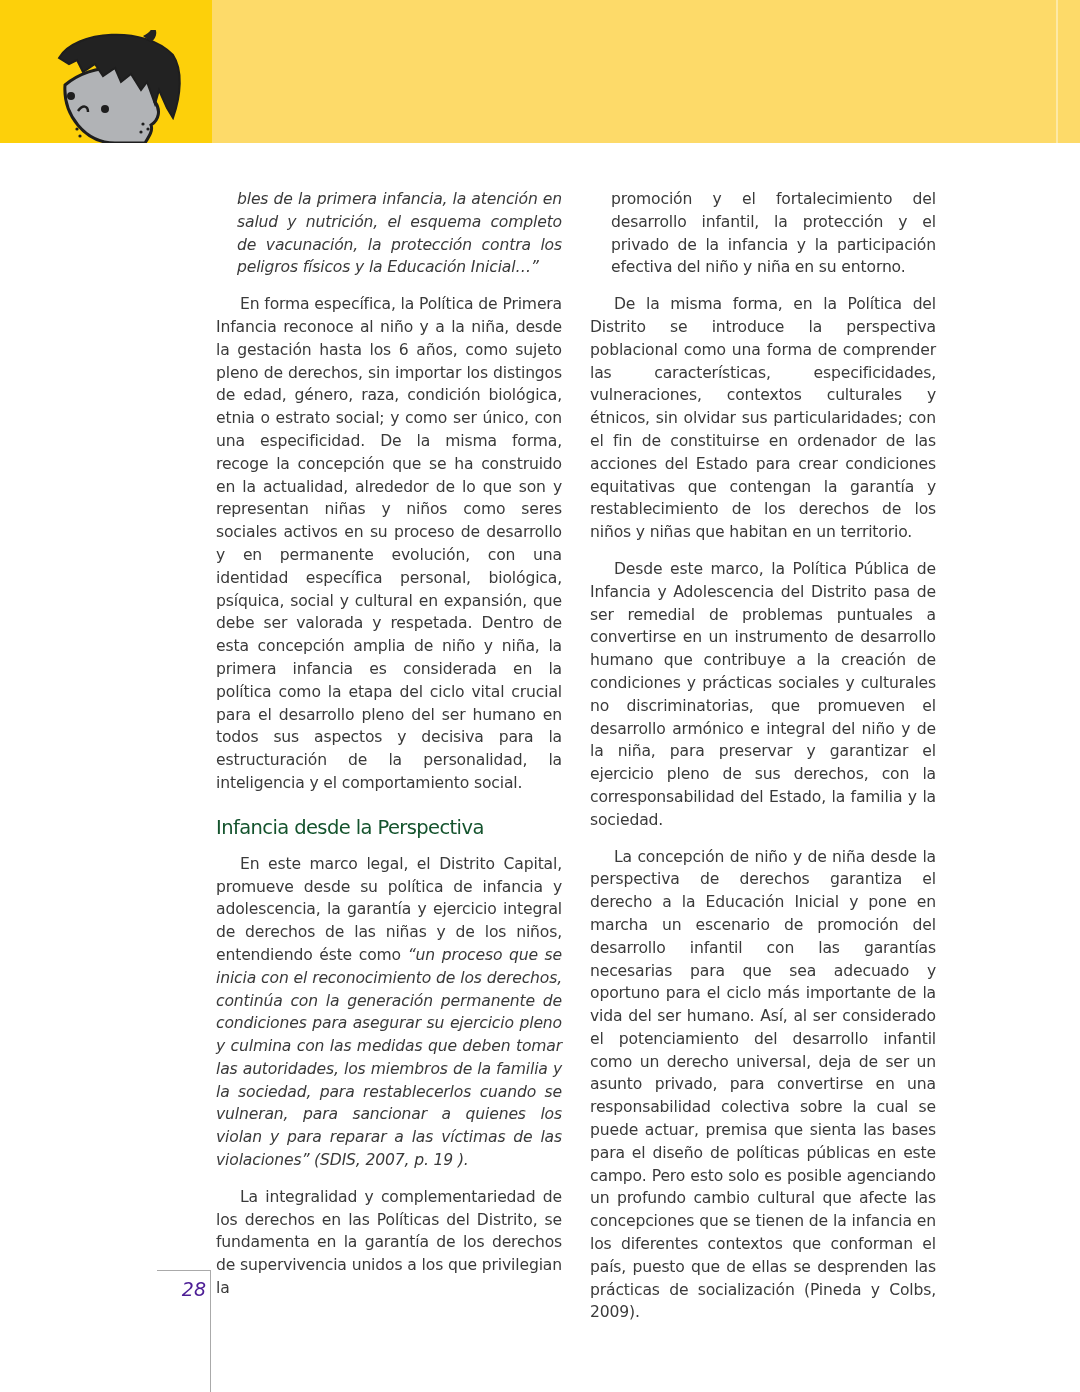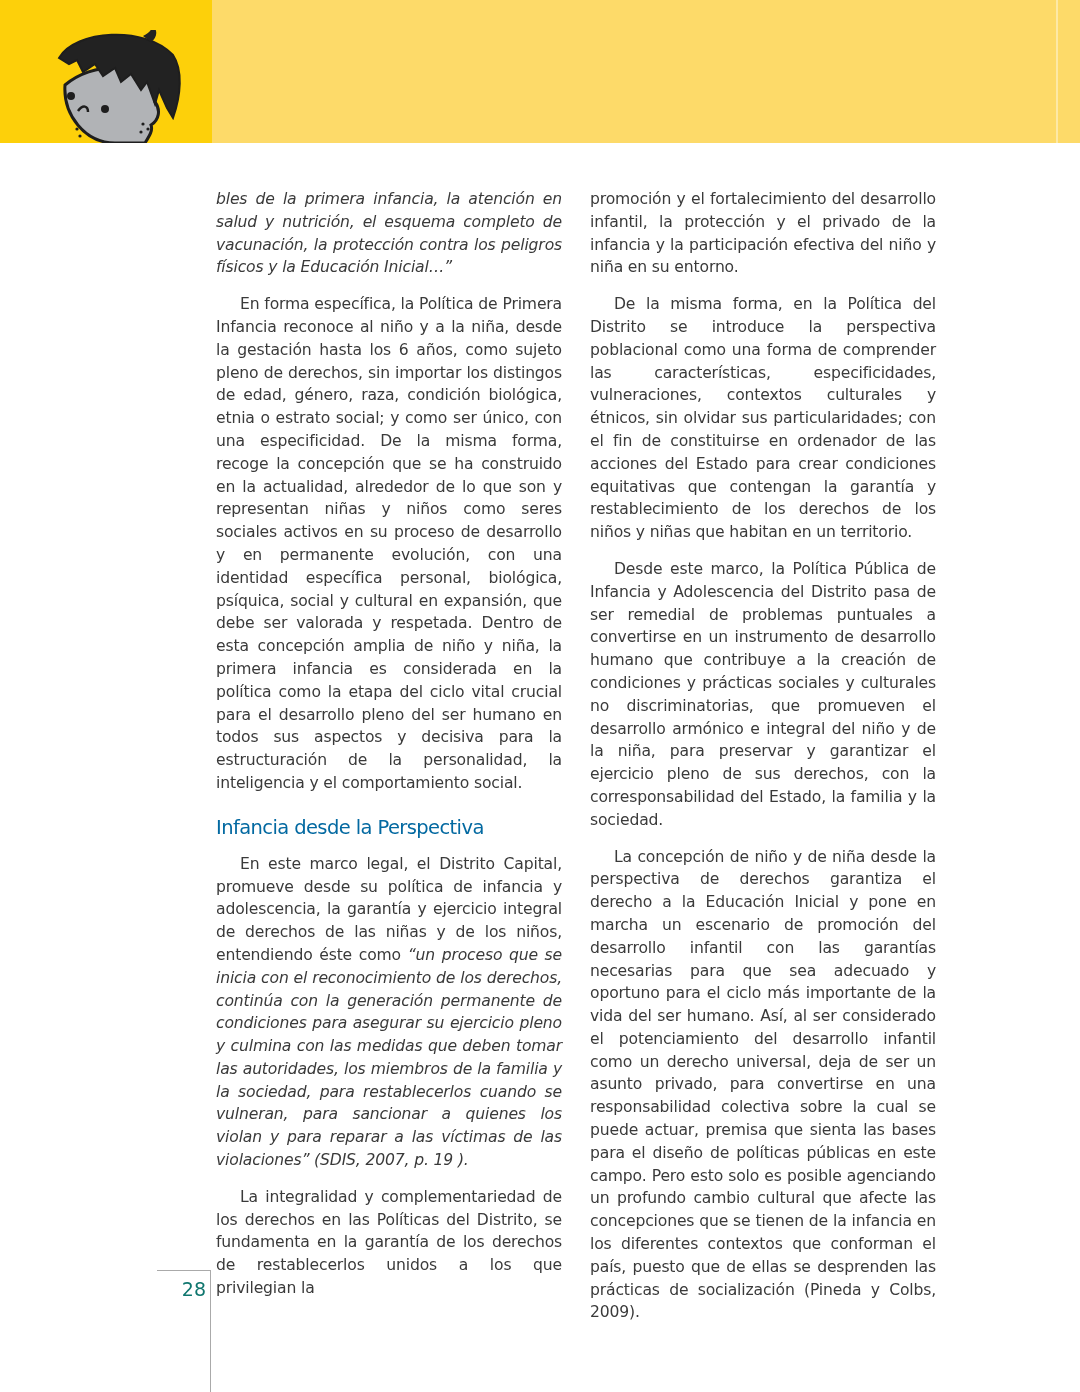--- a/index.html
+++ b/index.html
@@ -24,33 +24,33 @@
     .mascot { position: absolute; left: 55px; top: 30px; width: 130px; height: 113px; }
 
     .col {
       position: absolute; top: 188px; width: 346px;
       font-size: 15.6px; line-height: 22.8px; letter-spacing: -0.15px;
       text-align: justify; hyphens: manual;
     }
     .col-left { left: 216px; }
     .col-right { left: 590px; }
     .col p { margin: 0 0 14px 0; text-indent: 24px; }
-    .col p.noindent { text-indent: 0; }
+    .col p.noindent { text-indent: 0; margin-left: 21px; }
     .col .it { font-style: italic; }
 
     .section-heading {
       margin: 22px 0 14px 0;
       font-family: "DejaVu Sans", sans-serif;
       font-size: 19.5px; line-height: 22px; letter-spacing: -0.6px;
-      font-weight: normal; color: #0369a1;
+      font-weight: normal; color: #14532d;
     }
 
     .page-number {
       position: absolute; left: 150px; top: 1278px; width: 56px; text-align: right;
-      font-size: 19px; color: #0f766e;
+      font-style: italic; font-size: 19px; color: #4c1d95;
     }
     .page-rule-h {
       position: absolute; left: 157px; top: 1270px; width: 54px; height: 1px; background: #aaa;
     }
     .page-rule-v {
       position: absolute; left: 210px; top: 1270px; width: 1px; height: 122px; background: #aaa;
     }
   </style>
 </head>
 <body>
@@ -79,21 +79,21 @@
   <div class="header-rule"></div>
 </div>
 
 <div class="col col-left">
   <p class="noindent it">bles de la primera infancia, la atención en salud y nutrición, el esquema completo de vacunación, la protección contra los peligros físicos y la Educación Inicial…”</p>
   <p>En forma específica, la Política de Primera Infancia reconoce al niño y a la niña, desde la gestación hasta los 6 años, como sujeto pleno de derechos, sin importar los distingos de edad, género, raza, condición biológica, etnia o estrato social; y como ser único, con una especificidad. De la misma forma, recoge la concepción que se ha construido en la actualidad, alrededor de lo que son y representan niñas y niños como seres sociales activos en su proceso de desarrollo y en permanente evolución, con una identidad específica personal, biológica, psíquica, social y cultural en expansión, que debe ser valorada y respetada. Dentro de esta concepción amplia de niño y niña, la primera infancia es considerada en la política como la etapa del ciclo vital crucial para el desarrollo pleno del ser humano en todos sus aspectos y decisiva para la estructuración de la personalidad, la inteligencia y el comportamiento social.</p>
   <h2 class="section-heading">
     <span>Infancia desde la Perspectiva</span><br>
   </h2>
   <p><span>En este marco legal, el Distrito Capital, promueve desde su política de infancia y adolescencia, la garantía y ejercicio integral de derechos de las niñas y de los niños, entendiendo éste como </span><span class="it">“un proceso que se inicia con el reconocimiento de los derechos, continúa con la generación permanente de condiciones para asegurar su ejercicio pleno y culmina con las medidas que deben tomar las autoridades, los miembros de la familia y la sociedad, para restablecerlos cuando se vulneran, para sancionar a quienes los violan y para reparar a las víctimas de las violaciones” (SDIS, 2007, p. 19 ).</span></p>
-  <p>La integralidad y complementariedad de los derechos en las Políticas del Distrito, se fundamenta en la garantía de los derechos de restablecerlos unidos a los que privilegian la</p>
+  <p>La integralidad y complementariedad de los derechos en las Políticas del Distrito, se fundamenta en la garantía de los derechos de supervivencia unidos a los que privilegian la</p>
 </div>
 
 <div class="col col-right">
   <p class="noindent">promoción y el fortalecimiento del desarrollo infantil, la protección y el privado de la infancia y la participación efectiva del niño y niña en su entorno.</p>
   <p>De la misma forma, en la Política del Distrito se introduce la perspectiva poblacional como una forma de comprender las características, especificidades, vulneraciones, contextos culturales y étnicos, sin olvidar sus particularidades; con el fin de constituirse en ordenador de las acciones del Estado para crear condiciones equitativas que contengan la garantía y restablecimiento de los derechos de los niños y niñas que habitan en un territorio.</p>
   <p>Desde este marco, la Política Pública de Infancia y Adolescencia del Distrito pasa de ser remedial de problemas puntuales a convertirse en un instrumento de desarrollo humano que contribuye a la creación de condiciones y prácticas sociales y culturales no discriminatorias, que promueven el desarrollo armónico e integral del niño y de la niña, para preservar y garantizar el ejercicio pleno de sus derechos, con la corresponsabilidad del Estado, la familia y la sociedad.</p>
   <p>La concepción de niño y de niña desde la perspectiva de derechos garantiza el derecho a la Educación Inicial y pone en marcha un escenario de promoción del desarrollo infantil con las garantías necesarias para que sea adecuado y oportuno para el ciclo más importante de la vida del ser humano. Así, al ser considerado el potenciamiento del desarrollo infantil como un derecho universal, deja de ser un asunto privado, para convertirse en una responsabilidad colectiva sobre la cual se puede actuar, premisa que sienta las bases para el diseño de políticas públicas en este campo. Pero esto solo es posible agenciando un profundo cambio cultural que afecte las concepciones que se tienen de la infancia en los diferentes contextos que conforman el país, puesto que de ellas se desprenden las prácticas de socialización (Pineda y Colbs, 2009).</p>
 </div>
 
 <div class="page-rule-h"></div>

